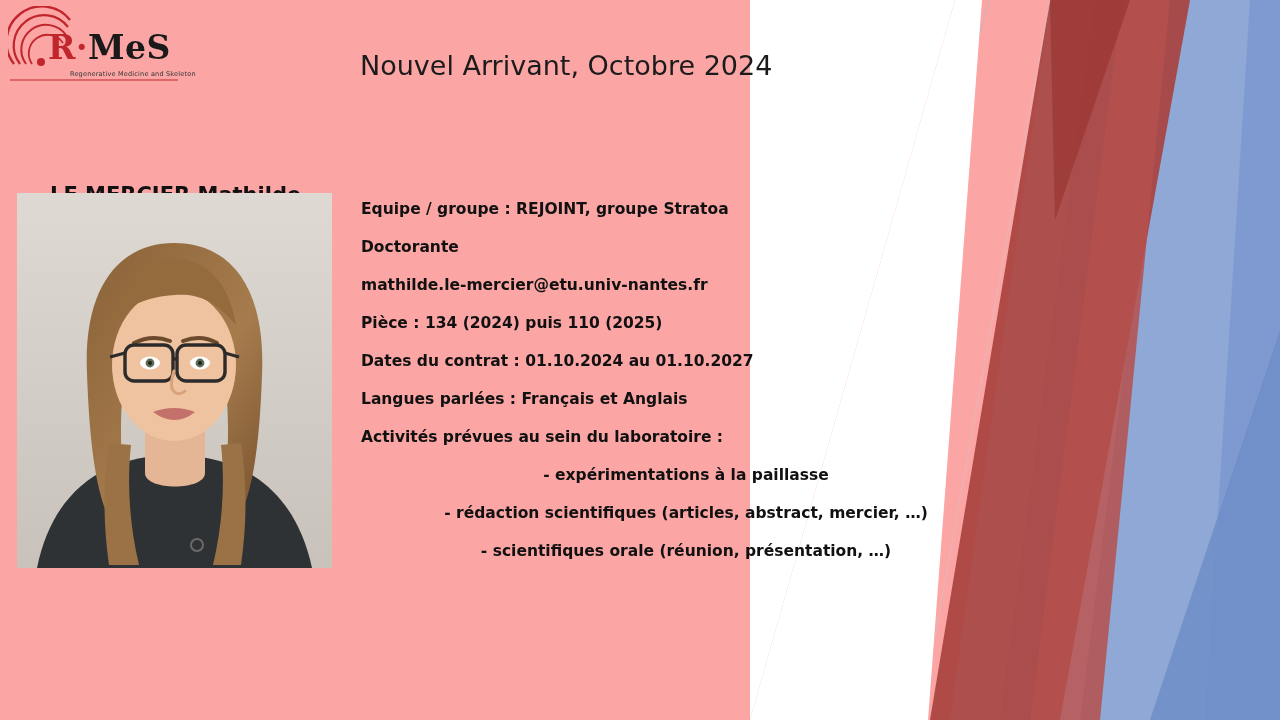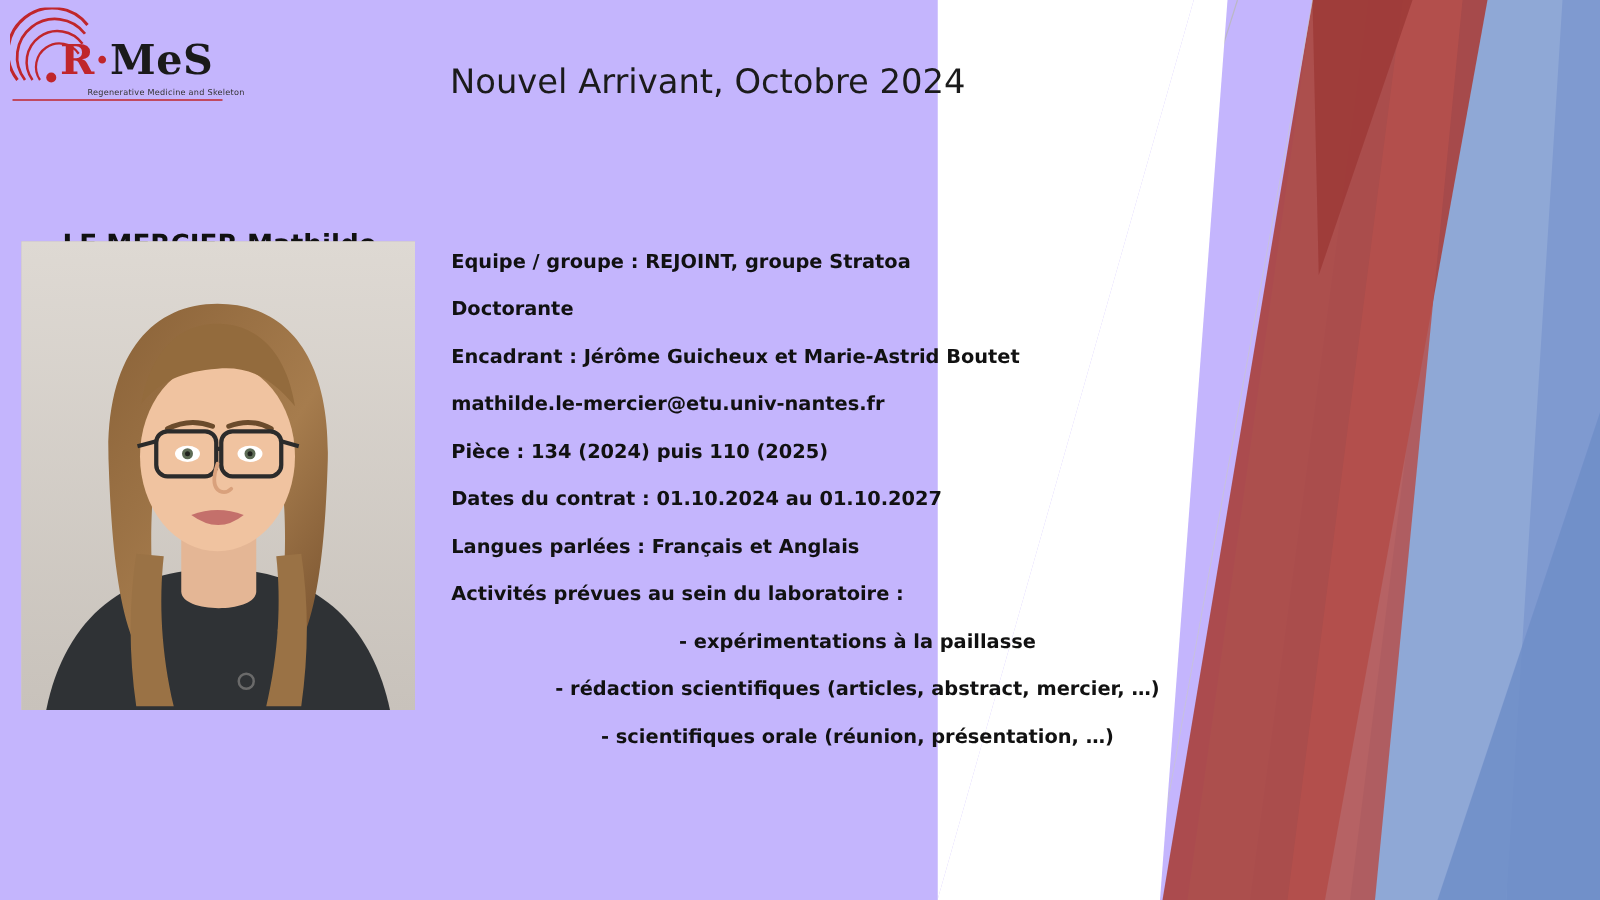--- a/index.html
+++ b/index.html
@@ -10,21 +10,21 @@
   body {
     width: 1280px;
     height: 720px;
     overflow: hidden;
     font-family: "DejaVu Sans", sans-serif;
     position: relative;
   }
   .slide {
     position: absolute;
     inset: 0;
-    background: #c4b5fd;
+    background: #fca5a5;
     overflow: hidden;
   }
 
   
   .decor {
     position: absolute;
     top: 0;
     right: 0;
     width: 530px;
     height: 720px;
@@ -220,21 +220,20 @@
       <path d="M92 250 C86 290 86 330 92 372 L122 372 C112 330 110 288 114 252 Z" fill="#9a7245"></path>
       <path d="M224 250 C230 290 230 330 224 372 L196 372 C206 330 208 288 204 252 Z" fill="#9a7245"></path>
 
       <circle cx="180" cy="352" r="6" fill="none" stroke="#6a6a6a" stroke-width="2"></circle>
     </svg>
   </div>
 
   <div class="info">
     <div class="info-line">Equipe / groupe : REJOINT, groupe Stratoa</div>
     <div class="info-line">Doctorante</div>
-    <div class="info-line">Encadrant : Jérôme Guicheux et Marie-Astrid Boutet</div>
     <div class="info-line">mathilde.le-mercier@etu.univ-nantes.fr</div>
     <div class="info-line">Pièce : 134 (2024) puis 110 (2025)</div>
     <div class="info-line">Dates du contrat : 01.10.2024 au 01.10.2027</div>
     <div class="info-line">Langues parlées : Français et Anglais</div>
     <div class="info-line">Activités prévues au sein du laboratoire :</div>
     <div class="info-line sub">- expérimentations à la paillasse</div>
     <div class="info-line sub">- rédaction scientifiques (articles, abstract, mercier, …)</div>
     <div class="info-line sub">- scientifiques orale (réunion, présentation, …)</div>
   </div>
 

